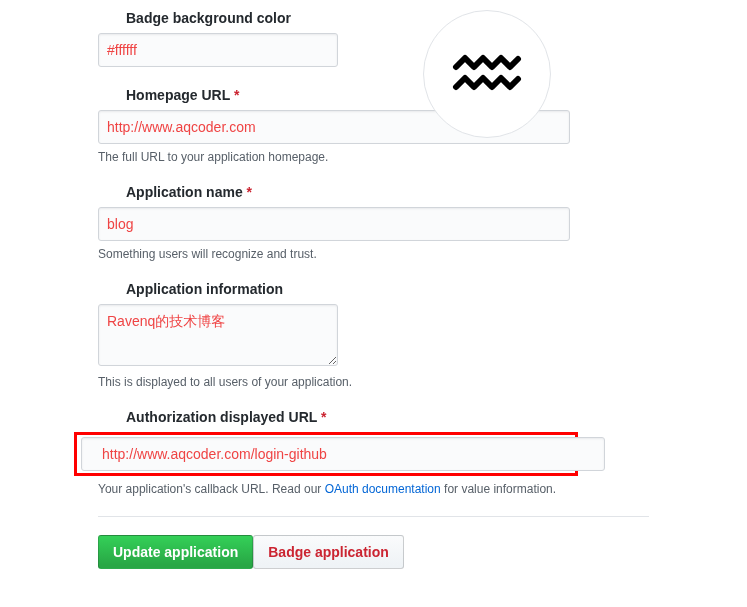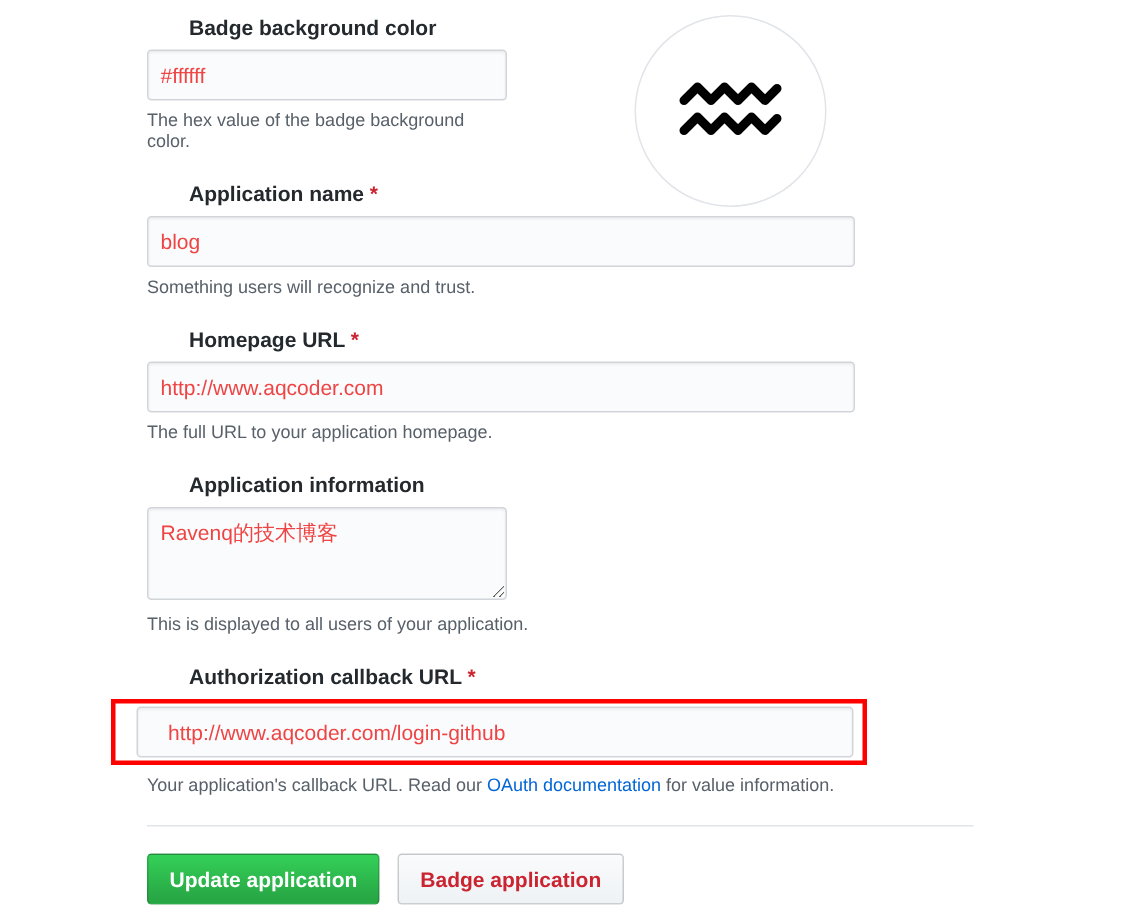--- a/index.html
+++ b/index.html
@@ -77,32 +77,32 @@
     .container {
       position: relative;
     }
     .highlight-box {
       border: 3px solid #ff0000;
       padding: 2px 2px;
       margin-left: -24px;
       margin-right: -8px;
     }
     .highlight-box input {
-      width: 478px;
-      margin-left: 12px;
+      width: 524px;
+      margin-left: 2px;
       padding-left: 20px;
     }
     hr {
       border: none;
       border-top: 1px solid #e1e4e8;
       margin: 4px 0 18px 0;
     }
     .button-row {
       display: flex;
-      gap: 12px;
+      gap: 0;
     }
     .btn {
       padding: 6px 14px;
       font-size: 14px;
       font-weight: 600;
       line-height: 20px;
       border-radius: 3px;
       cursor: pointer;
       border: 1px solid;
     }
@@ -131,50 +131,49 @@
   <div class="logo-circle">
     <svg class="aquarius-svg" viewBox="0 0 70 50">
       <path d="M 4 18 L 13 9 L 22 18 L 31 9 L 40 18 L 49 9 L 58 18 L 66 10" stroke="#000" stroke-width="6" fill="none" stroke-linecap="round" stroke-linejoin="round"></path>
       <path d="M 4 38 L 13 29 L 22 38 L 31 29 L 40 38 L 49 29 L 58 38 L 66 30" stroke="#000" stroke-width="6" fill="none" stroke-linecap="round" stroke-linejoin="round"></path>
     </svg>
   </div>
 
   <div class="form-group narrow">
     <label>Badge background color</label>
     <input type="text" value="#ffffff" style="">
-    <p class="help-text">The hex value of the badge background color.</p>
+  </div>
+
+  <div class="form-group wide">
+    <label>
+      <span>Homepage URL</span>
+      <span class="required">*</span>
+    </label>
+    <input type="text" value="http://www.aqcoder.com" style="">
+    <p class="help-text">The full URL to your application homepage.</p>
   </div>
 
   <div class="form-group wide">
     <label>
       <span>Application name</span>
       <span class="required">*</span>
     </label>
     <input type="text" value="blog" style="">
     <p class="help-text">Something users will recognize and trust.</p>
   </div>
 
-  <div class="form-group wide">
-    <label>
-      <span>Homepage URL</span>
-      <span class="required">*</span>
-    </label>
-    <input type="text" value="http://www.aqcoder.com" style="">
-    <p class="help-text">The full URL to your application homepage.</p>
-  </div>
-
   <div class="form-group narrow">
     <label>Application information</label>
     <textarea style="">Ravenq的技术博客</textarea>
     <p class="help-text" style="width:472px">This is displayed to all users of your application.</p>
   </div>
 
   <div class="form-group wide">
     <label>
-      <span>Authorization callback URL</span>
+      <span>Authorization displayed URL</span>
       <span class="required">*</span>
     </label>
     <div class="highlight-box">
       <input type="text" value="http://www.aqcoder.com/login-github" style="">
     </div>
     <p class="help-text" style="width:560px">
       <span>Your application's callback URL. Read our </span><a href="#">OAuth documentation</a><span> for value information.</span>
     </p>
   </div>
 

